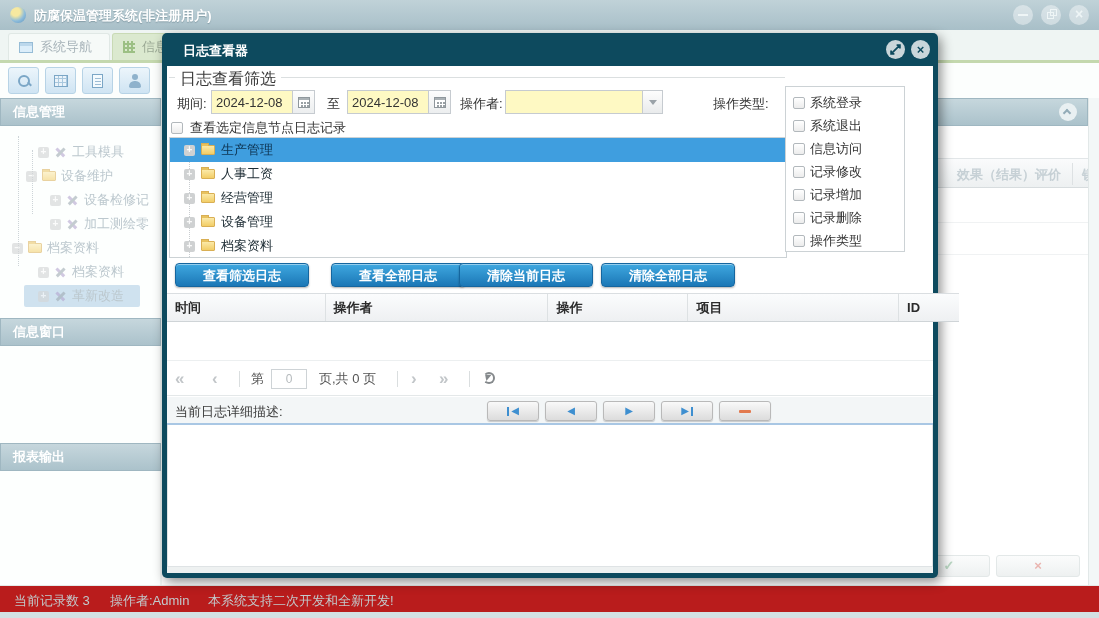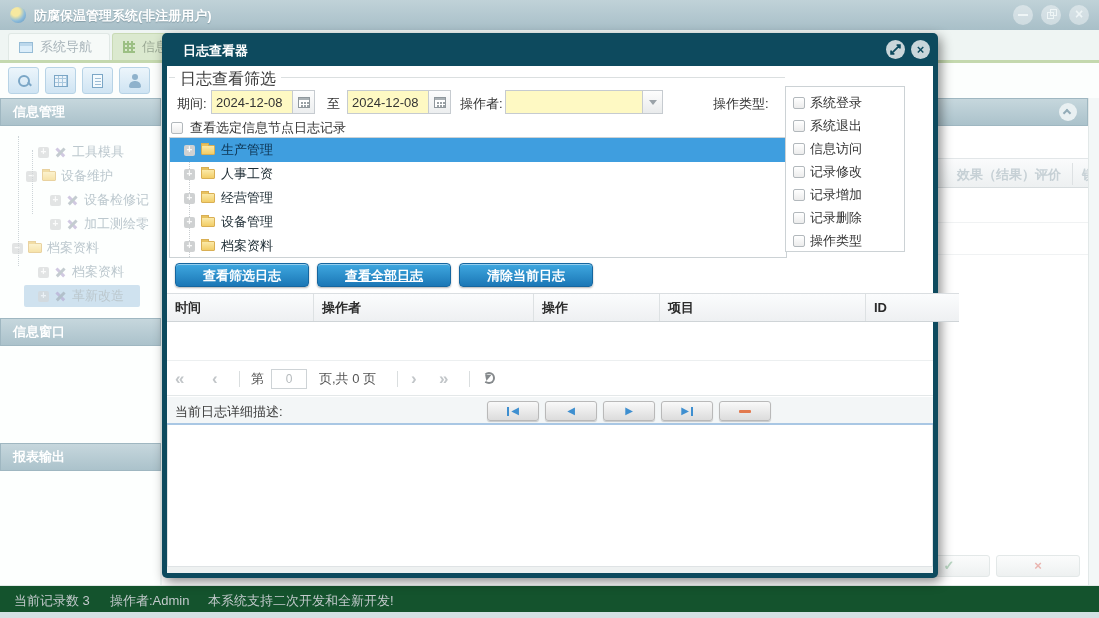--- a/index.html
+++ b/index.html
@@ -69,21 +69,21 @@
   .rt-hd { left:162px; top:158px; width:926px; height:30px; background:linear-gradient(#fafbfc,#edf0f1); border-top:1px solid #e2e6e8; border-bottom:1px solid #d7dcde; }
   .rt-col { position:absolute; top:7px; color:#c6d0d5; font-weight:bold; }
   .rt-sep { position:absolute; top:4px; width:1px; height:22px; background:#dde1e3; }
   .rt-line { left:162px; width:926px; height:1px; background:#f0f2f3; }
   .right-scroll { left:1088px; top:98px; width:11px; height:487px; background:#f3f7f7; border-left:1px solid #e2e8e8; }
   .ok-btn,.cancel-btn { top:555px; height:22px; border-radius:3px; border:1px solid #e3e8e8; background:linear-gradient(#fbfcfc,#eef1f1); text-align:center; line-height:20px; font-weight:bold; }
   .ok-btn { left:908px; width:82px; color:#b9d6c2; }
   .cancel-btn { left:996px; width:84px; color:#eab5b0; }
 
   
-  .statusbar { left:0; top:585px; width:1099px; height:27px; background:#14532d; border-top:1px solid #e3eae8; color:#c2c9cb; }
+  .statusbar { left:0; top:585px; width:1099px; height:27px; background:#b91c1c; border-top:1px solid #e3eae8; color:#c2c9cb; }
   .statusbar span { position:absolute; top:6px; white-space:nowrap; }
   .bottomstrip { left:0; top:612px; width:1099px; height:6px; background:#d3e0e3; }
 
   
   .dialog { left:162px; top:33px; width:776px; height:545px; background:#0d4a5e; border-radius:5px; box-shadow:3px 4px 12px rgba(0,0,0,.45); z-index:10; }
   .dlg-hd { position:absolute; left:0; top:0; width:776px; height:33px; }
   .dlg-title { position:absolute; left:21px; top:9px; color:#fff; font-weight:bold; font-size:13px; }
   .dlg-tool { position:absolute; top:7px; width:19px; height:19px; border-radius:50%; background:#c9d6da; display:flex; align-items:center; justify-content:center; color:#0d4a5e; font-weight:bold; }
   .dlg-body { position:absolute; left:5px; top:33px; width:766px; height:507px; background:#fff; }
   .db { position:absolute; }
@@ -110,21 +110,21 @@
   .dtree { left:2px; top:71px; width:618px; height:121px; border:1px solid #ccd2d5; background:#fff; overflow:hidden; }
   .dtree-dots { position:absolute; left:19px; top:0; height:121px; border-left:1px dotted #c9cdd0; }
   .dtree-row { position:absolute; left:0; width:616px; height:24px; display:flex; align-items:center; gap:6px; padding-left:14px; color:#1c2b33; }
   .dtree-row.sel { background:#3f9edf; color:#0d3350; }
   .dtree .exp { background:#cfd1d2; }
 
   .dlg-btn { position:absolute; top:197px; width:134px; height:24px; border:1px solid #15669f; border-radius:4px;
     background:linear-gradient(#3fa8e0,#1b77b6); color:#fff; font-weight:bold; font-size:13px; text-align:center; line-height:24px;
     box-shadow:inset 0 1px 0 rgba(255,255,255,.45), 0 1px 2px rgba(0,0,0,.3); }
 
-  .grid-hd { left:0; top:227px; width:792px; height:29px; background:linear-gradient(#fbfcfd,#eef0f2); border-top:1px solid #dadee1; border-bottom:1px solid #cfd4d7; display:flex; }
+  .grid-hd { left:0; top:227px; width:792px; height:29px; background:linear-gradient(#fbfcfd,#eef0f2); border-top:1px solid #dadee1; border-bottom:1px solid #cfd4d7; display:flex;gap:28px; }
   .grid-hd .col { height:100%; line-height:27px; padding-left:8px; font-weight:bold; color:#2b2b2b; border-left:1px solid #dde1e3; }
   .grid-hd .col:first-child { border-left:none; }
 
   .pager { left:0; top:294px; width:766px; height:36px; border-top:1px solid #eceff0; border-bottom:1px solid #e4e8e9; display:flex; align-items:center; color:#b9bfc3; }
   .pg { position:absolute; top:0; height:36px; line-height:36px; }
   .pg-arrow { font-size:17px; font-weight:bold; color:#c2c6c9; }
   .pg-sep { top:10px; height:16px; width:1px; background:#dadedf; }
   .pg-label { color:#555; }
   .pg-input { top:8px; width:36px; height:20px; border:1px solid #ced3d6; text-align:center; color:#b5babd; font:12px "Liberation Sans",sans-serif; background:#fff; }
   .i-refresh { position:absolute; top:11px; width:12px; height:12px; border:2px solid #85898c; border-radius:50%; border-left-color:transparent; }
@@ -348,22 +348,23 @@
           <span>设备管理</span>
         </div>
       <div class="dtree-row" style="top:96px;">
           <span class="exp">+</span>
           <span class="folder"></span>
           <span>档案资料</span>
         </div>
     </div>
 
     <div class="dlg-btn" style="left:8px;">查看筛选日志</div>
-    <div class="dlg-btn" style="left:150px;text-decoration:underline;">查看全部日志</div>
+    <div class="dlg-btn" style="left:164px;">查看全部日志</div>
     <div class="dlg-btn" style="left:292px;">清除当前日志</div>
+    <div class="dlg-btn" style="left:434px;">清除全部日志</div>
 
     <div class="db grid-hd">
       <div class="col" style="width:146px;">时间</div>
       <div class="col" style="width:220px;padding-left:8px;">操作者</div>
       <div class="col" style="width:126px;">操作</div>
       <div class="col" style="width:206px;">项目</div>
       <div class="col" style="width:68px;">ID</div>
     </div>
 
     <div class="db pager">

